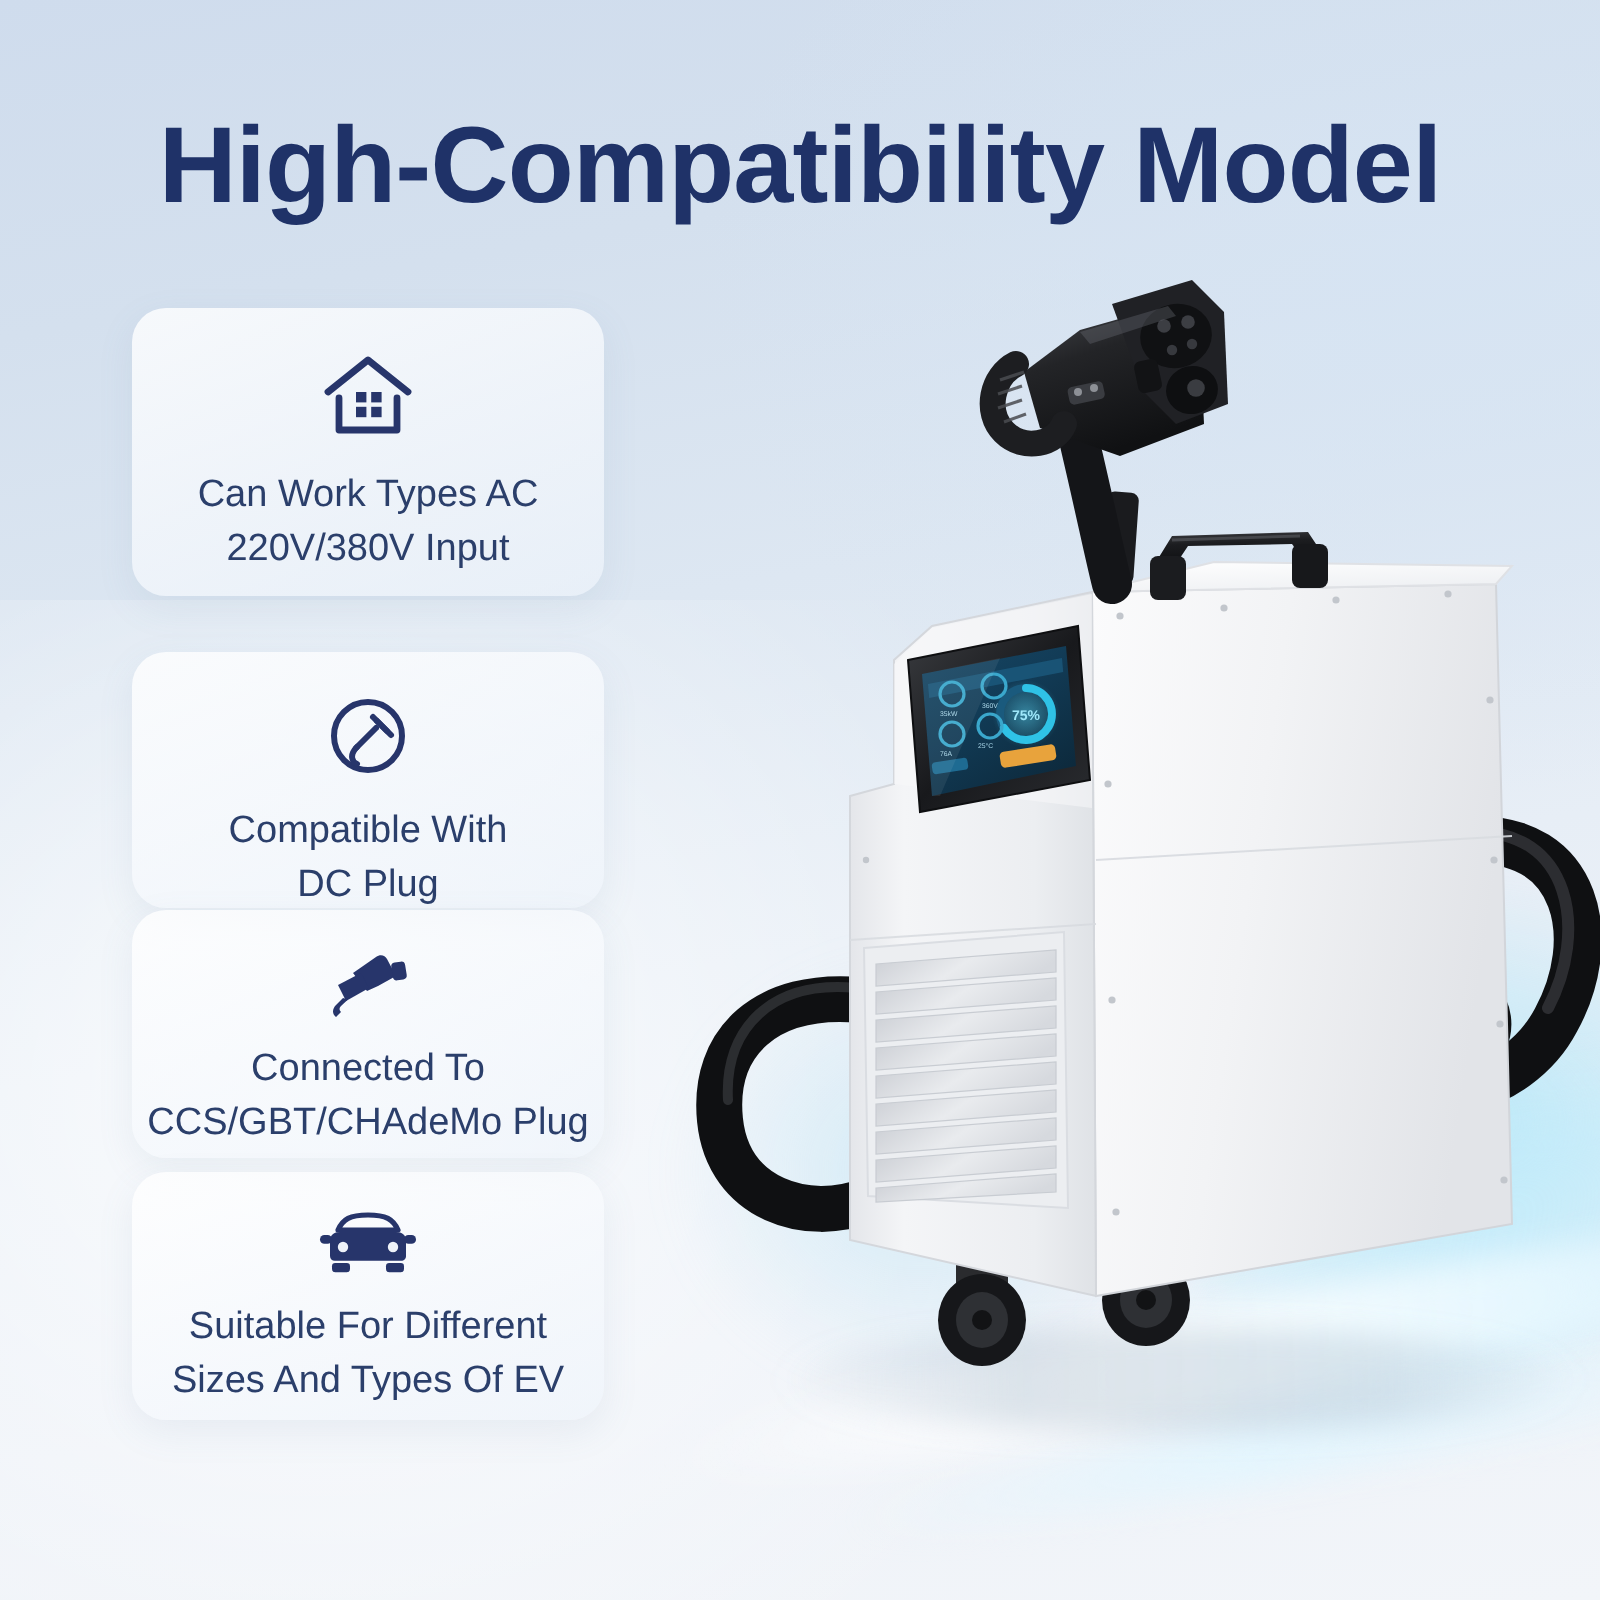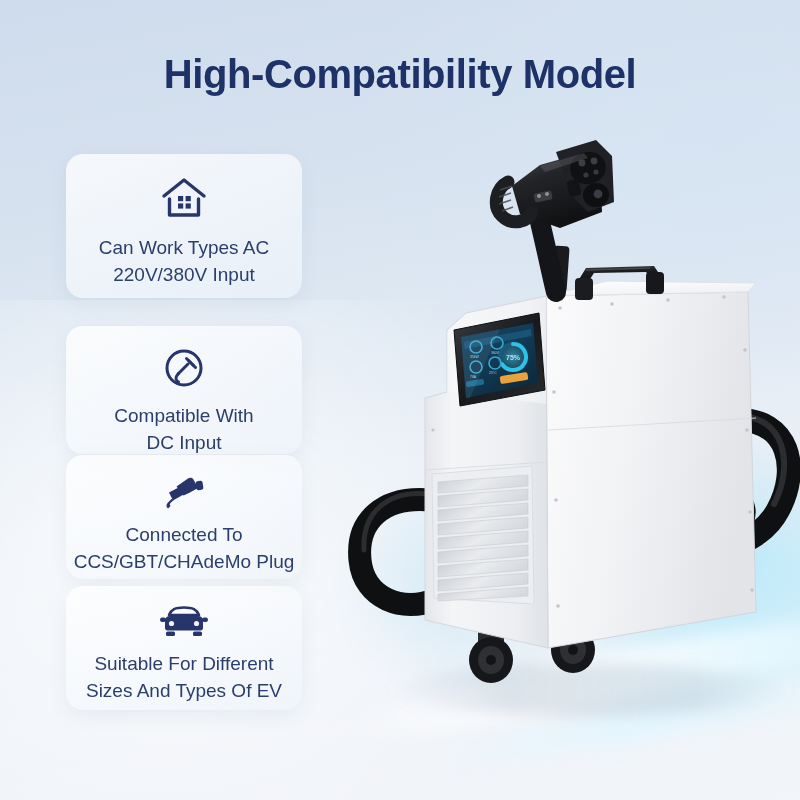--- a/index.html
+++ b/index.html
@@ -87,21 +87,21 @@
     filter: blur(10px);
     pointer-events: none;
   }
 
   
   .title {
     position: absolute;
     left: 0; top: 52px;
     width: 800px;
     text-align: center;
-    font-size: 40px;
+    font-size: 54px;
     font-weight: bold;
     letter-spacing: -0.4px;
     color: #1f3268;
   }
 
   
   .cards {
     position: absolute;
     left: 66px; top: 154px;
     width: 300px;
@@ -406,21 +406,21 @@
       <svg class="card-icon" width="44" height="44" viewBox="0 0 44 44" fill="none" stroke="currentColor" stroke-width="3" stroke-linecap="round" stroke-linejoin="round">
         <circle cx="22" cy="22" r="17"></circle>
         <path d="M16 28 L26 18"></path>
         <path d="M24.5 12.5 L28.5 16.5"></path>
         <path d="M29.5 17.5 L33.5 21.5"></path>
         <path d="M26.5 14.5 L31.5 19.5"></path>
         <path d="M16.5 27.5 C 12.5 31.5 14 35 16.5 36"></path>
       </svg>
       <div class="card-text">
         <span class="line">Compatible With</span>
-        <span class="line">DC Input</span>
+        <span class="line">DC Plug</span>
       </div>
     </div>
 
     <div class="card card-3">
       <svg class="card-icon" width="52" height="38" viewBox="0 0 52 38" fill="currentColor">
         <path d="M18.5 13.5 L30 5.5 C 32 4 34.5 4.5 35.5 6.5 L40 15 L31 20 L25.5 22.5 Z"></path>
         <rect x="38" y="8" width="7" height="9" rx="2" transform="rotate(-9 41.5 12.5)"></rect>
         <path d="M11 19.5 L22.5 13.5 L26.5 21 L15 27.5 Z"></path>
         <path d="M13.5 26 L10 29.5 C 8 31.5 8 34 10 35.5 L12.5 33 C 11.5 32 11.5 31 12.5 30 L16 26.8 Z"></path>
       </svg>

